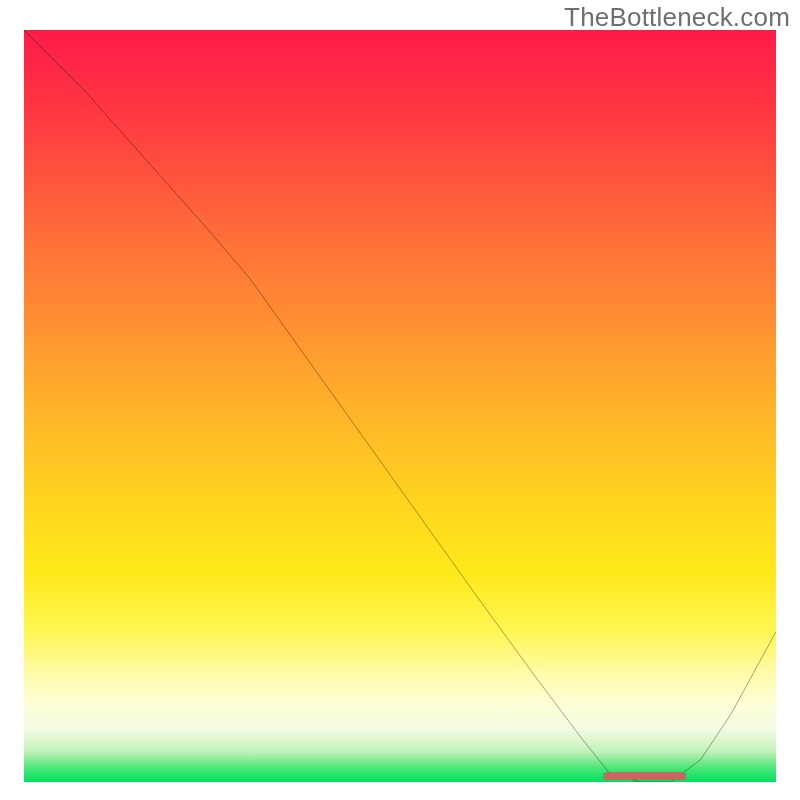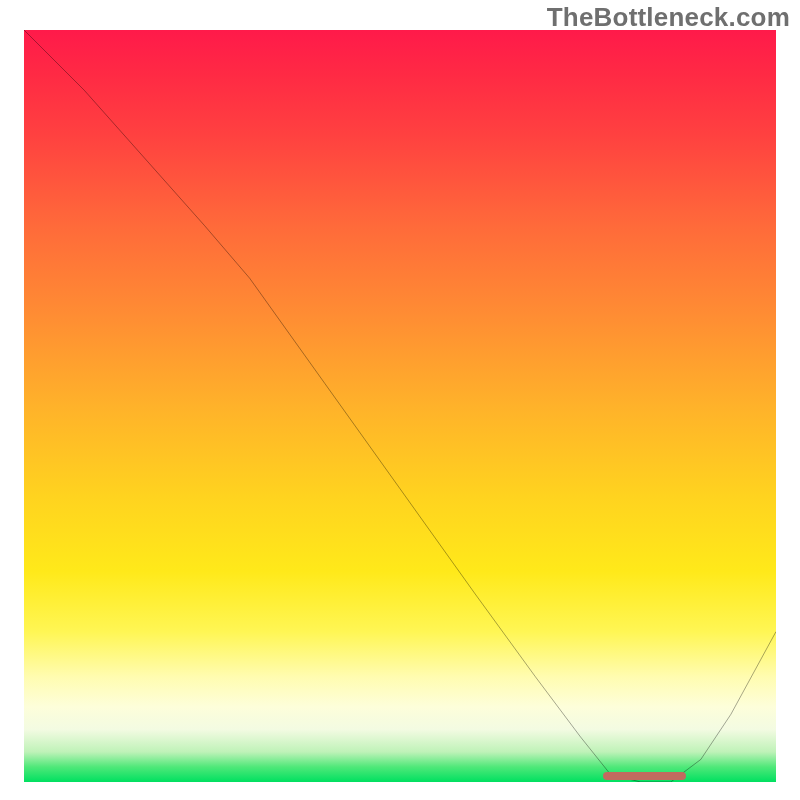--- a/index.html
+++ b/index.html
@@ -14,21 +14,21 @@
   .chart-wrap {
     position: relative;
     width: 800px;
     height: 800px;
   }
   .watermark {
     position: absolute;
     top: 2px;
     right: 10px;
     font-size: 26px;
-    font-weight: 700;
+    font-weight: 400;
     color: #6f6f6f;
     letter-spacing: 0.2px;
   }
   .plot-area {
     position: absolute;
     left: 24px;
     top: 30px;
     width: 752px;
     height: 752px;
   }

